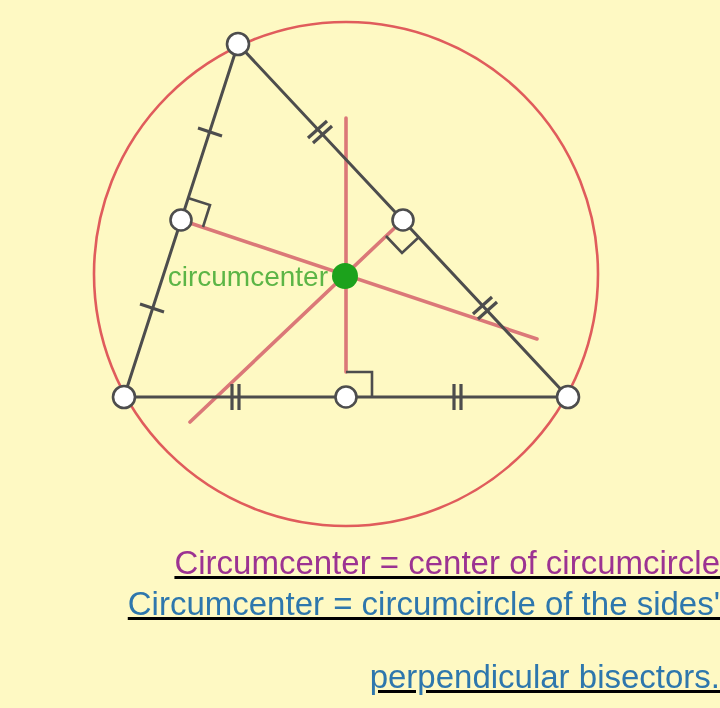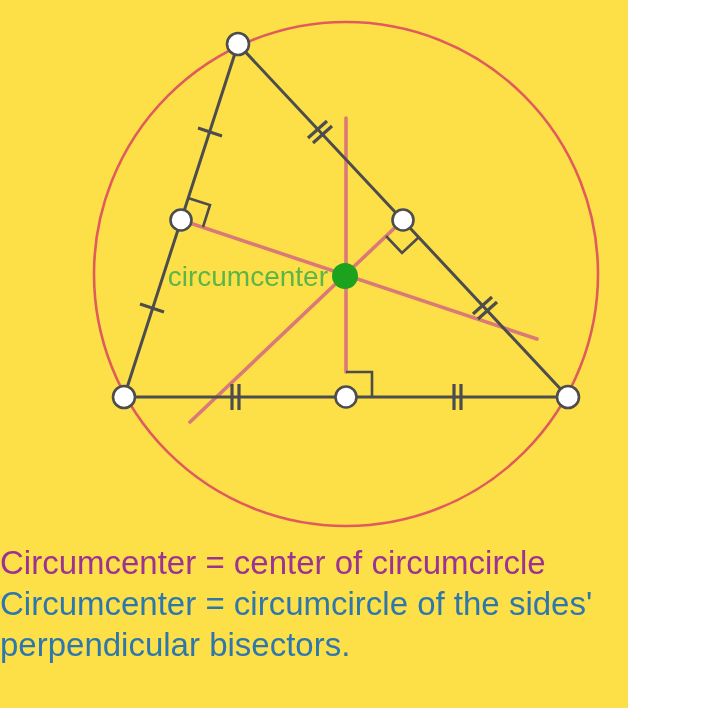--- a/index.html
+++ b/index.html
@@ -5,34 +5,35 @@
   html, body {
     margin: 0;
     padding: 0;
     background: #ffffff;
     width: 720px;
     height: 708px;
     overflow: hidden;
     font-family: "Liberation Sans", sans-serif;
   }
   main.infographic {
-    width: 628px;
+    width: 720px;
     height: 708px;
-    background: #fde047;
+    background: #fef9c3;
+    text-decoration: underline;
   }
   figure.diagram {
     margin: 0;
     padding: 0;
     width: 720px;
     height: 535px;
   }
   svg { display: block; }
   section.captions {
     padding-top: 7px;
-    text-align: left;
+    text-align: right;
   }
   .cap {
     margin: 0;
     font-size: 33px;
     line-height: 41px;
     letter-spacing: 0px;
   }
 </style>
 </head>
 <body>
@@ -66,16 +67,16 @@
         <circle cx="124" cy="397" r="11" fill="#ffffff" stroke="#4d4d4d" stroke-width="2.6"></circle>
         <circle cx="568" cy="397" r="11" fill="#ffffff" stroke="#4d4d4d" stroke-width="2.6"></circle>
         <circle cx="345" cy="276" r="13" fill="#1ca21c"></circle>
         <text x="328" y="286" fill="#5cb546" font-size="28" text-anchor="end" font-family="&quot;Liberation Sans&quot;, sans-serif">circumcenter</text>
       </svg>
   </figure>
 
   <section class="captions">
     <p class="cap" style="color: rgb(156, 51, 146);">Circumcenter = center of circumcircle</p>
     <p class="cap" style="color: rgb(46, 119, 173);">Circumcenter = circumcircle of the sides'</p>
-    <p class="cap" style="color: rgb(46, 119, 173);">perpendicular bisectors.</p>
+    <p class="cap" style="color: rgb(46, 119, 173); margin-top: 32px;">perpendicular bisectors.</p>
   </section>
 
 </main>
 
 </body></html>

